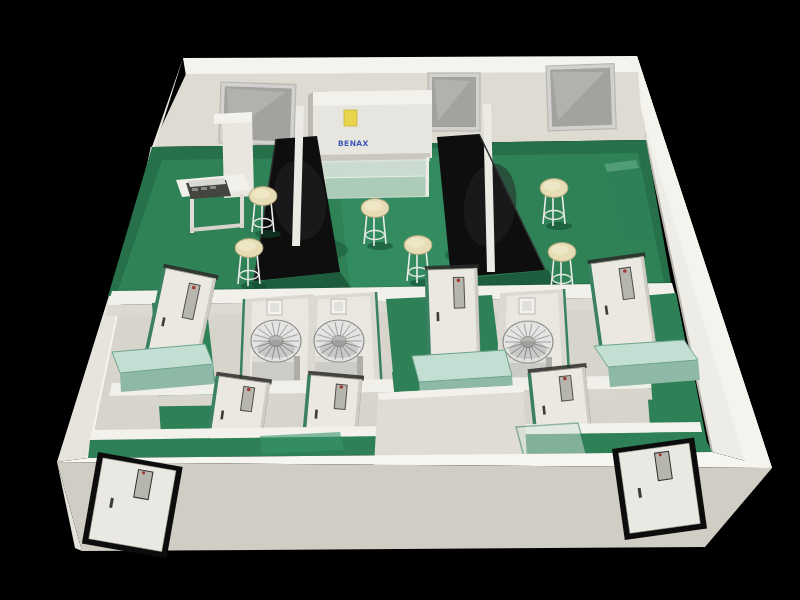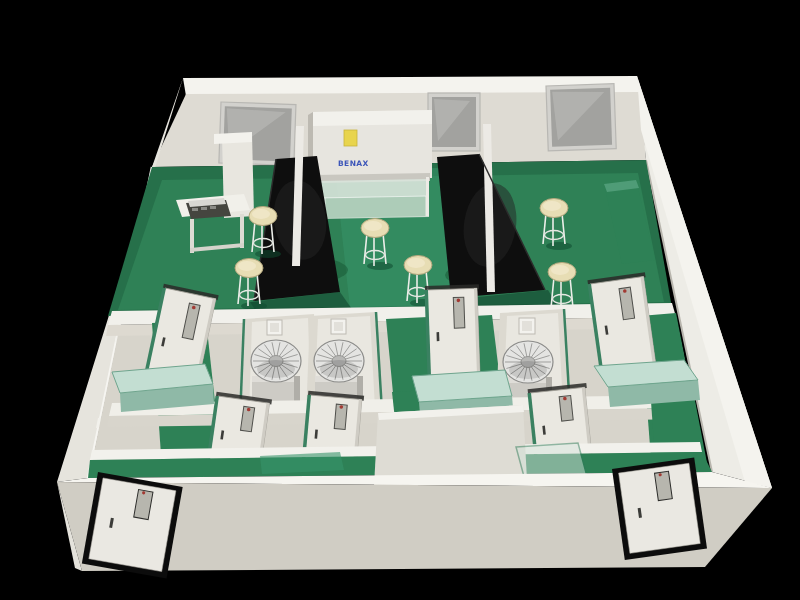--- a/index.html
+++ b/index.html
@@ -1,17 +1,17 @@
 <!DOCTYPE html>
 <html><head>
 <meta charset="utf-8">
 <style>
   html,body{margin:0;padding:0;width:800px;height:600px;background:#000;overflow:hidden;
     font-family:"DejaVu Sans", sans-serif;}
-  #stage{position:relative;width:800px;height:452px;margin-top:20px;}
+  #stage{position:relative;width:800px;height:452px;}
   svg{display:block}
   .brand-text{font-family:"DejaVu Sans", sans-serif;font-weight:bold;letter-spacing:.4px}
 </style>
 </head>
 <body>
 
 <div id="stage">
 <svg id="scene-svg" width="800" height="600" viewBox="0 0 800 600">
 
   <rect x="0" y="0" width="800" height="600" fill="#000000"></rect>

